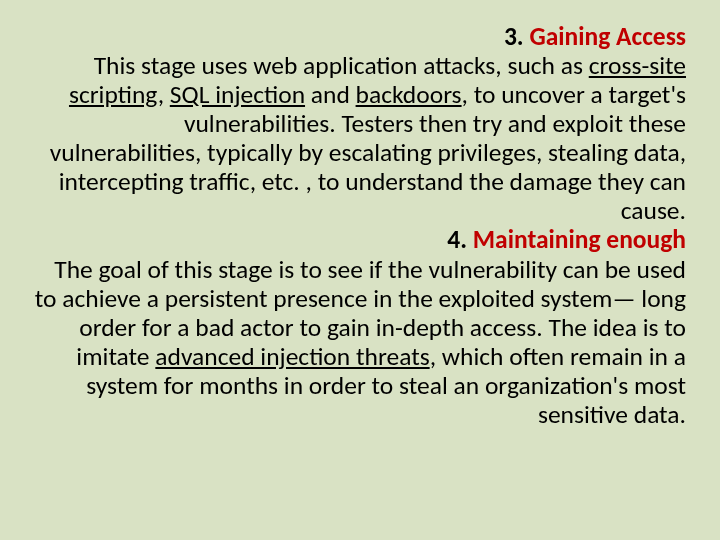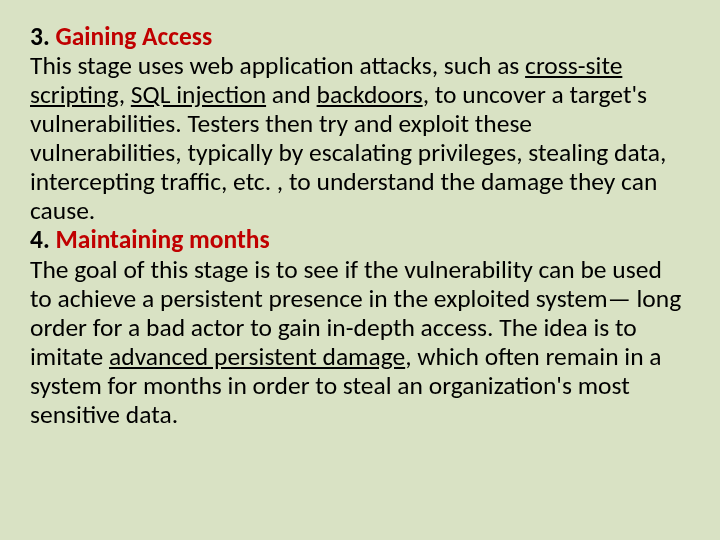--- a/index.html
+++ b/index.html
@@ -10,34 +10,35 @@
     background: #d9e2c4;
     font-family: Calibri, "Segoe UI", Arial, sans-serif;
     color: #000;
   }
   .page {
     box-sizing: border-box;
     padding: 22px 34px 0 30px;
     font-size: 25.5px;
     line-height: 1.14;
     letter-spacing: 0px;
+    text-align: right;
   }
   .para { margin: 0; }
   .bold { font-weight: 700; }
   .red  { color: #c00000; }
   .u { text-decoration: underline; }
 </style>
 </head>
 <body>
 
 <div class="page">
 
   <p class="para">
     <span class="bold">3. </span><span class="bold red">Gaining Access</span><br>
     <span>This stage uses web application attacks, such as </span><span class="u">cross-site scripting</span><span>, </span><span class="u">SQL injection</span><span> and </span><span class="u">backdoors</span><span>, to uncover a target's vulnerabilities. Testers then try and exploit these vulnerabilities, typically by escalating privileges, stealing data, intercepting traffic, etc. , to understand the damage they can cause.</span>
   </p>
 
   <p class="para">
-    <span class="bold">4. </span><span class="bold red">Maintaining months</span><br>
-    <span>The goal of this stage is to see if the vulnerability can be used to achieve a persistent presence in the exploited system— long order for a bad actor to gain in-depth access. The idea is to imitate </span><span class="u">advanced persistent damage</span><span>, which often remain in a system for months in order to steal an organization's most sensitive data.</span>
+    <span class="bold">4. </span><span class="bold red">Maintaining enough</span><br>
+    <span>The goal of this stage is to see if the vulnerability can be used to achieve a persistent presence in the exploited system— long order for a bad actor to gain in-depth access. The idea is to imitate </span><span class="u">advanced injection threats</span><span>, which often remain in a system for months in order to steal an organization's most sensitive data.</span>
   </p>
 
 </div>
 
 </body></html>

